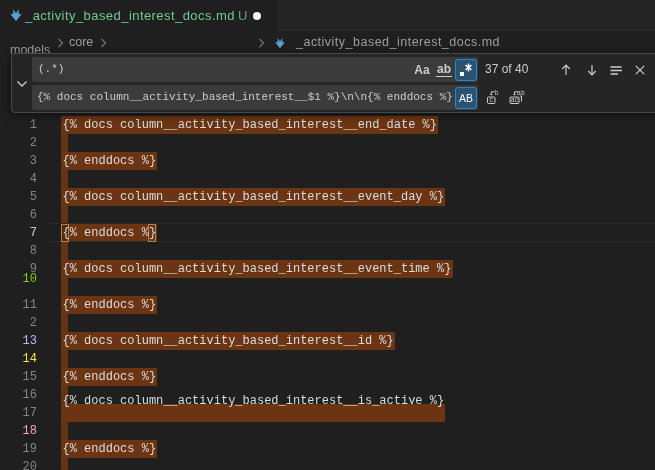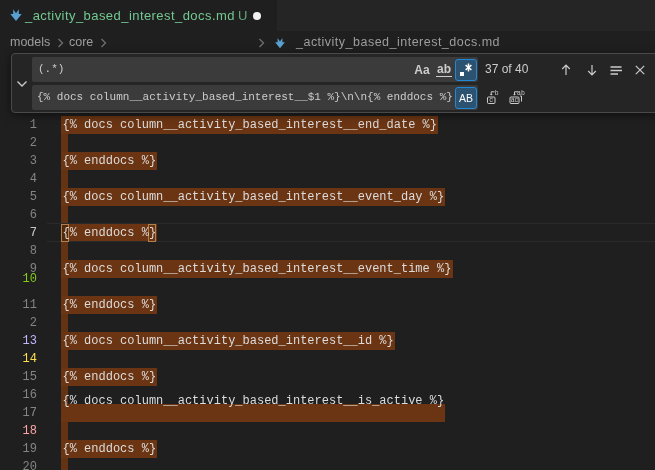--- a/index.html
+++ b/index.html
@@ -22,21 +22,21 @@
     <svg style="position:absolute;left:8.6px;top:8px" width="14" height="14" viewBox="0 0 14 14">
         <path d="M4.2 1.2 L7 5.3 L9.8 1.2 L9.8 6.1 L12.7 6.1 L7 13.1 L1.3 6.1 L4.2 6.1 Z" fill="#58a1d0"></path>
       </svg>
     <span class="abs" style="left:25px;top:8px;font-size:13px;letter-spacing:0.44px;color:#73c991">_activity_based_interest_docs.md</span>
     <span class="abs" style="left:238px;top:8px;font-size:13px;color:#73c991cc">U</span>
     <span class="abs" style="left:253px;top:12px;width:8px;height:8px;border-radius:50%;background:#f2f2f2"></span>
   </div>
 </div>
 
 <div class="abs" style="left:0;top:31px;width:655px;height:23px;background:#1f1f1f;color:#9d9d9d;font-size:12.5px">
-  <span class="abs" style="left:10px;top:4px">models</span>
+  <span class="abs" style="left:10px;top:12px">models</span>
   <svg style="position:absolute;left:57px;top:6px" width="7" height="12" viewBox="0 0 7 12">
       <path d="M1.5 2 L5.5 6 L1.5 10" stroke="#6f6f6f" stroke-width="1.3" fill="none"></path>
     </svg>
   <span class="abs" style="left:69px;top:4px">core</span>
   <svg style="position:absolute;left:100px;top:6px" width="7" height="12" viewBox="0 0 7 12">
       <path d="M1.5 2 L5.5 6 L1.5 10" stroke="#6f6f6f" stroke-width="1.3" fill="none"></path>
     </svg>
   <svg style="position:absolute;left:258px;top:6px" width="7" height="12" viewBox="0 0 7 12">
       <path d="M1.5 2 L5.5 6 L1.5 10" stroke="#6f6f6f" stroke-width="1.3" fill="none"></path>
     </svg>

